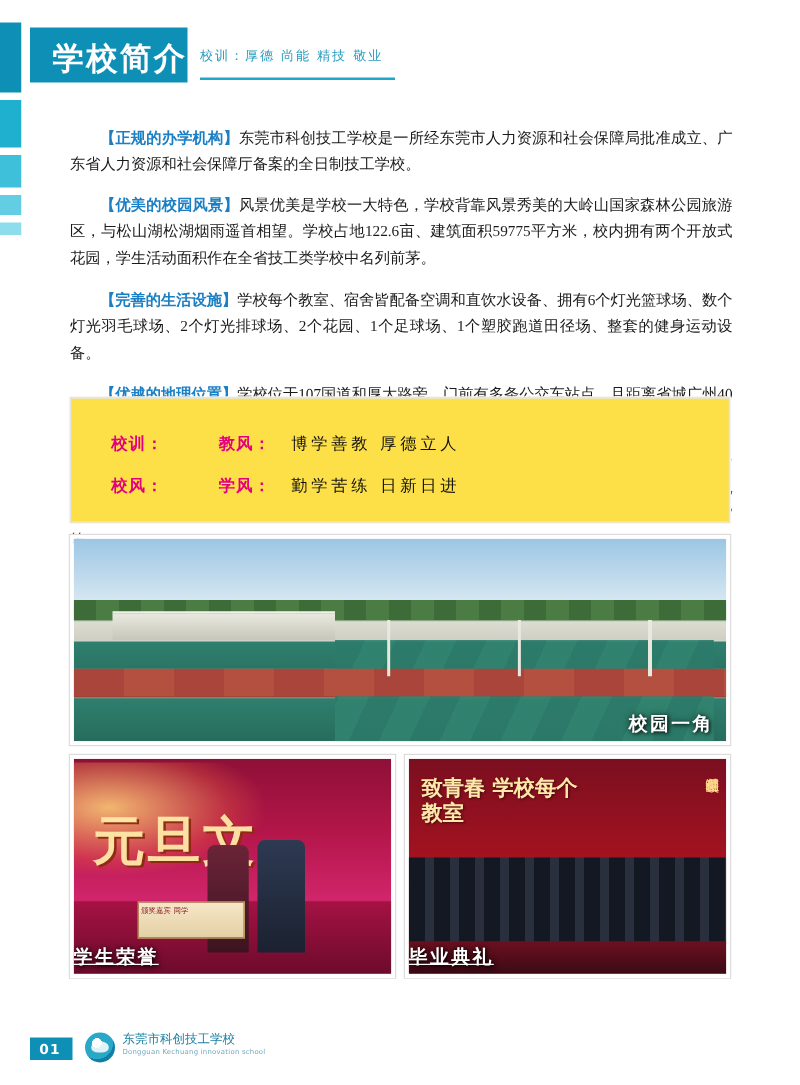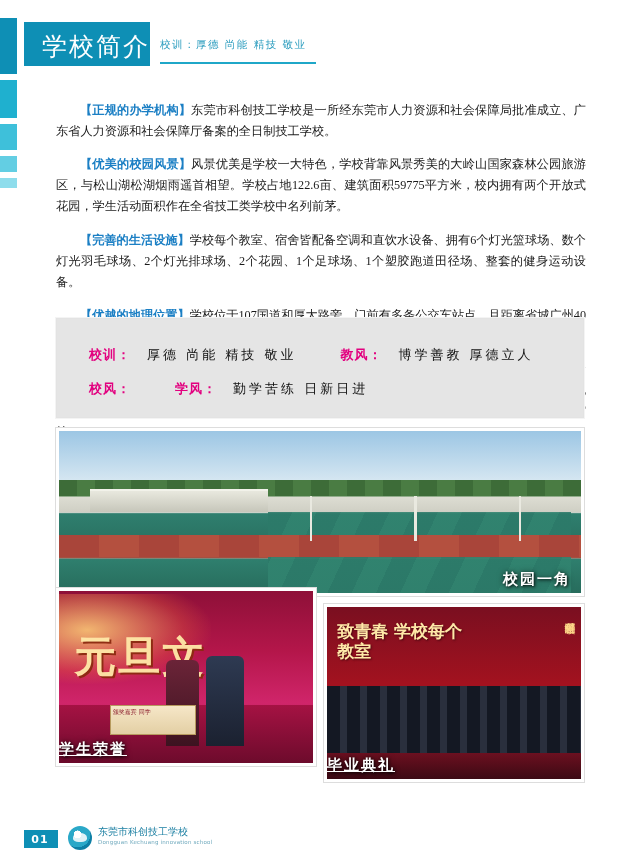--- a/index.html
+++ b/index.html
@@ -42,21 +42,21 @@
   .header-block {
     position: absolute;
     left: 0; top: 0;
     width: 126px; height: 44px;
     background: #0e8fb5;
   }
   .header-title {
     position: absolute;
     left: 18px; top: 8px;
     font-size: 25px;
-    font-weight: normal;
+    font-weight: bold;
     color: #ffffff;
     letter-spacing: 2px;
     font-family: "DejaVu Sans", sans-serif;
   }
   .header-motto {
     position: absolute;
     left: 136px; top: 16px;
     font-size: 10.5px;
     color: #2a9cbe;
     letter-spacing: 1.5px;
@@ -87,21 +87,21 @@
   .tag {
     color: #1b7fc4;
     font-weight: bold;
   }
 
   
   .motto-panel {
     position: absolute;
     left: 56px; top: 318px;
     width: 528px; height: 100px;
-    background: #e5e5e5;
+    background: #fde047;
     border: 1px solid #e3e3e3;
     box-shadow: 0 0 0 1px #f4f4f4;
   }
   .motto-row {
     position: absolute;
     left: 0;
     width: 100%;
     height: 28px;
     display: flex;
     align-items: center;
@@ -205,21 +205,21 @@
     left: 44%; top: 40%;
     width: 50%; height: 28%;
     background:
       linear-gradient(90deg, transparent 0 8%, #e9e9e0 8% 9%, transparent 9% 100%),
       linear-gradient(90deg, transparent 0 48%, #e9e9e0 48% 49%, transparent 49% 100%),
       linear-gradient(90deg, transparent 0 88%, #e9e9e0 88% 89%, transparent 89% 100%);
   }
 
   
   .photo-honor {
-    left: 56px; top: 588px;
+    left: 56px; top: 604px;
     width: 260px; height: 178px;
     background: linear-gradient(180deg,#8e1038 0%, #b4164a 35%, #d0256a 65%, #7d0e33 100%);
   }
   .honor-glow {
     position: absolute;
     left: -10%; top: 2%;
     width: 70%; height: 52%;
     background: radial-gradient(ellipse at 30% 40%, rgba(255,210,120,.85), rgba(255,120,60,.25) 55%, transparent 72%);
   }
   .honor-text {
@@ -394,21 +394,20 @@
     <span class="tag">【优越的地理位置】</span><span>学校位于107国道和厚大路旁，门前有多条公交车站点，且距离省城广州40公里，距离深圳仅10公里，地理位置十分优越。</span>
   </p>
   <p class="para">
     <span class="tag">【先进的教学设备】</span><span>学校师资力量雄厚，教学设施设备齐全。建有12个计算机房，电脑600余台、机电一体化实训室、电工实训室、机器人实训室、无人机实训室、钢琴教室、舞蹈排练厅、电子商务实训平台、多媒体教室、汽车实训车间、汽车美容车间、美术室、市场营销实训室、图书馆等。</span>
   </p>
 </div>
 
 <div class="motto-panel">
   <div class="motto-row r1">
     <span class="m-key">校训：</span>
-    <span class="m-val">厚德  尚能  精技  敬业</span>
     <span class="m-key2">教风：</span>
     <span class="m-val2">博学善教    厚德立人</span>
   </div>
   <div class="motto-row r2">
     <span class="m-key">校风：</span>
     <span class="m-key2">学风：</span>
     <span class="m-val2">勤学苦练    日新日进</span>
   </div>
 </div>
 

